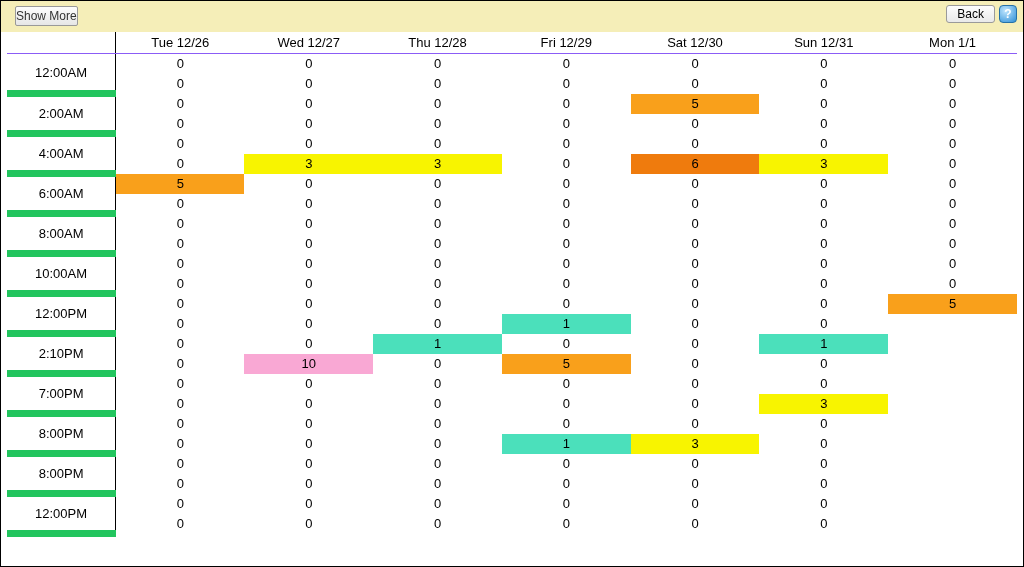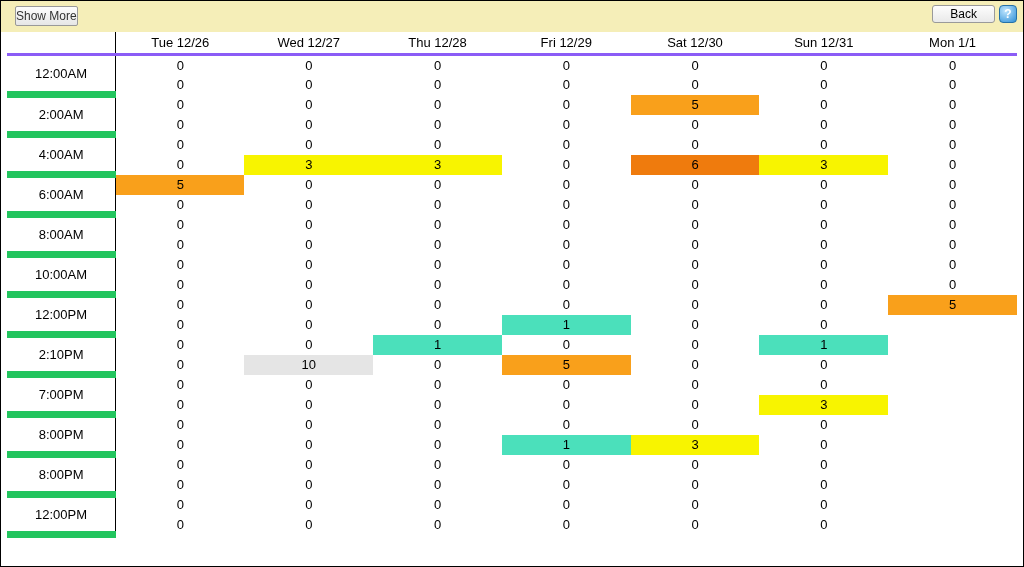--- a/index.html
+++ b/index.html
@@ -34,21 +34,21 @@
     top: 4px;
     display: flex;
     align-items: center;
     gap: 4px;
   }
   .back-btn {
     background: linear-gradient(#fdfdfd, #e9e9e9);
     border: 1px solid #9a9a9a;
     border-radius: 3px;
     font-size: 12px;
-    padding: 1px 17px;
+    padding: 1px 10px;
     cursor: pointer;
   }
   .help-icon {
     width: 18px; height: 18px;
     background: radial-gradient(circle at 35% 30%, #bfe6ff, #2f8fd6);
     border: 1px solid #2671a7;
     border-radius: 4px;
     color: #fff;
     font-weight: bold;
     font-size: 12px;
@@ -75,40 +75,40 @@
     width: 100%;
     table-layout: fixed;
   }
   table.heat th, table.heat td {
     text-align: center;
     font-size: 13px;
     height: 20px;
     padding: 0;
   }
   table.heat thead th {
-    border-bottom: 3px solid #8b5cf6;
+    border-bottom: 1px solid #8b5cf6;
     font-weight: normal;
     padding: 3px 0;
   }
   .corner {
     border-right: 1px solid #000;
     border-bottom: 1px solid #000;
   }
   td.timecol {
     border-right: 1px solid #000;
     border-bottom: 7px solid #22c55e;
     vertical-align: middle;
     width: 108px;
     height: 40px;
   }
   th.daycol { width: 128px; }
   td.cell { width: 128px; }
   .c-orange { background: #f9a01b; }
   .c-yellow { background: #f8f400; }
-  .c-red    { background: #e5e5e5; }
+  .c-red    { background: #f9a8d4; }
   .c-teal   { background: #4be0bb; }
   .c-dorange{ background: #ef7b0d; }
 </style>
 </head>
 <body>
 <div class="page">
 
   <div class="header">
     <div class="back">
       <button class="back-btn">Back</button>

